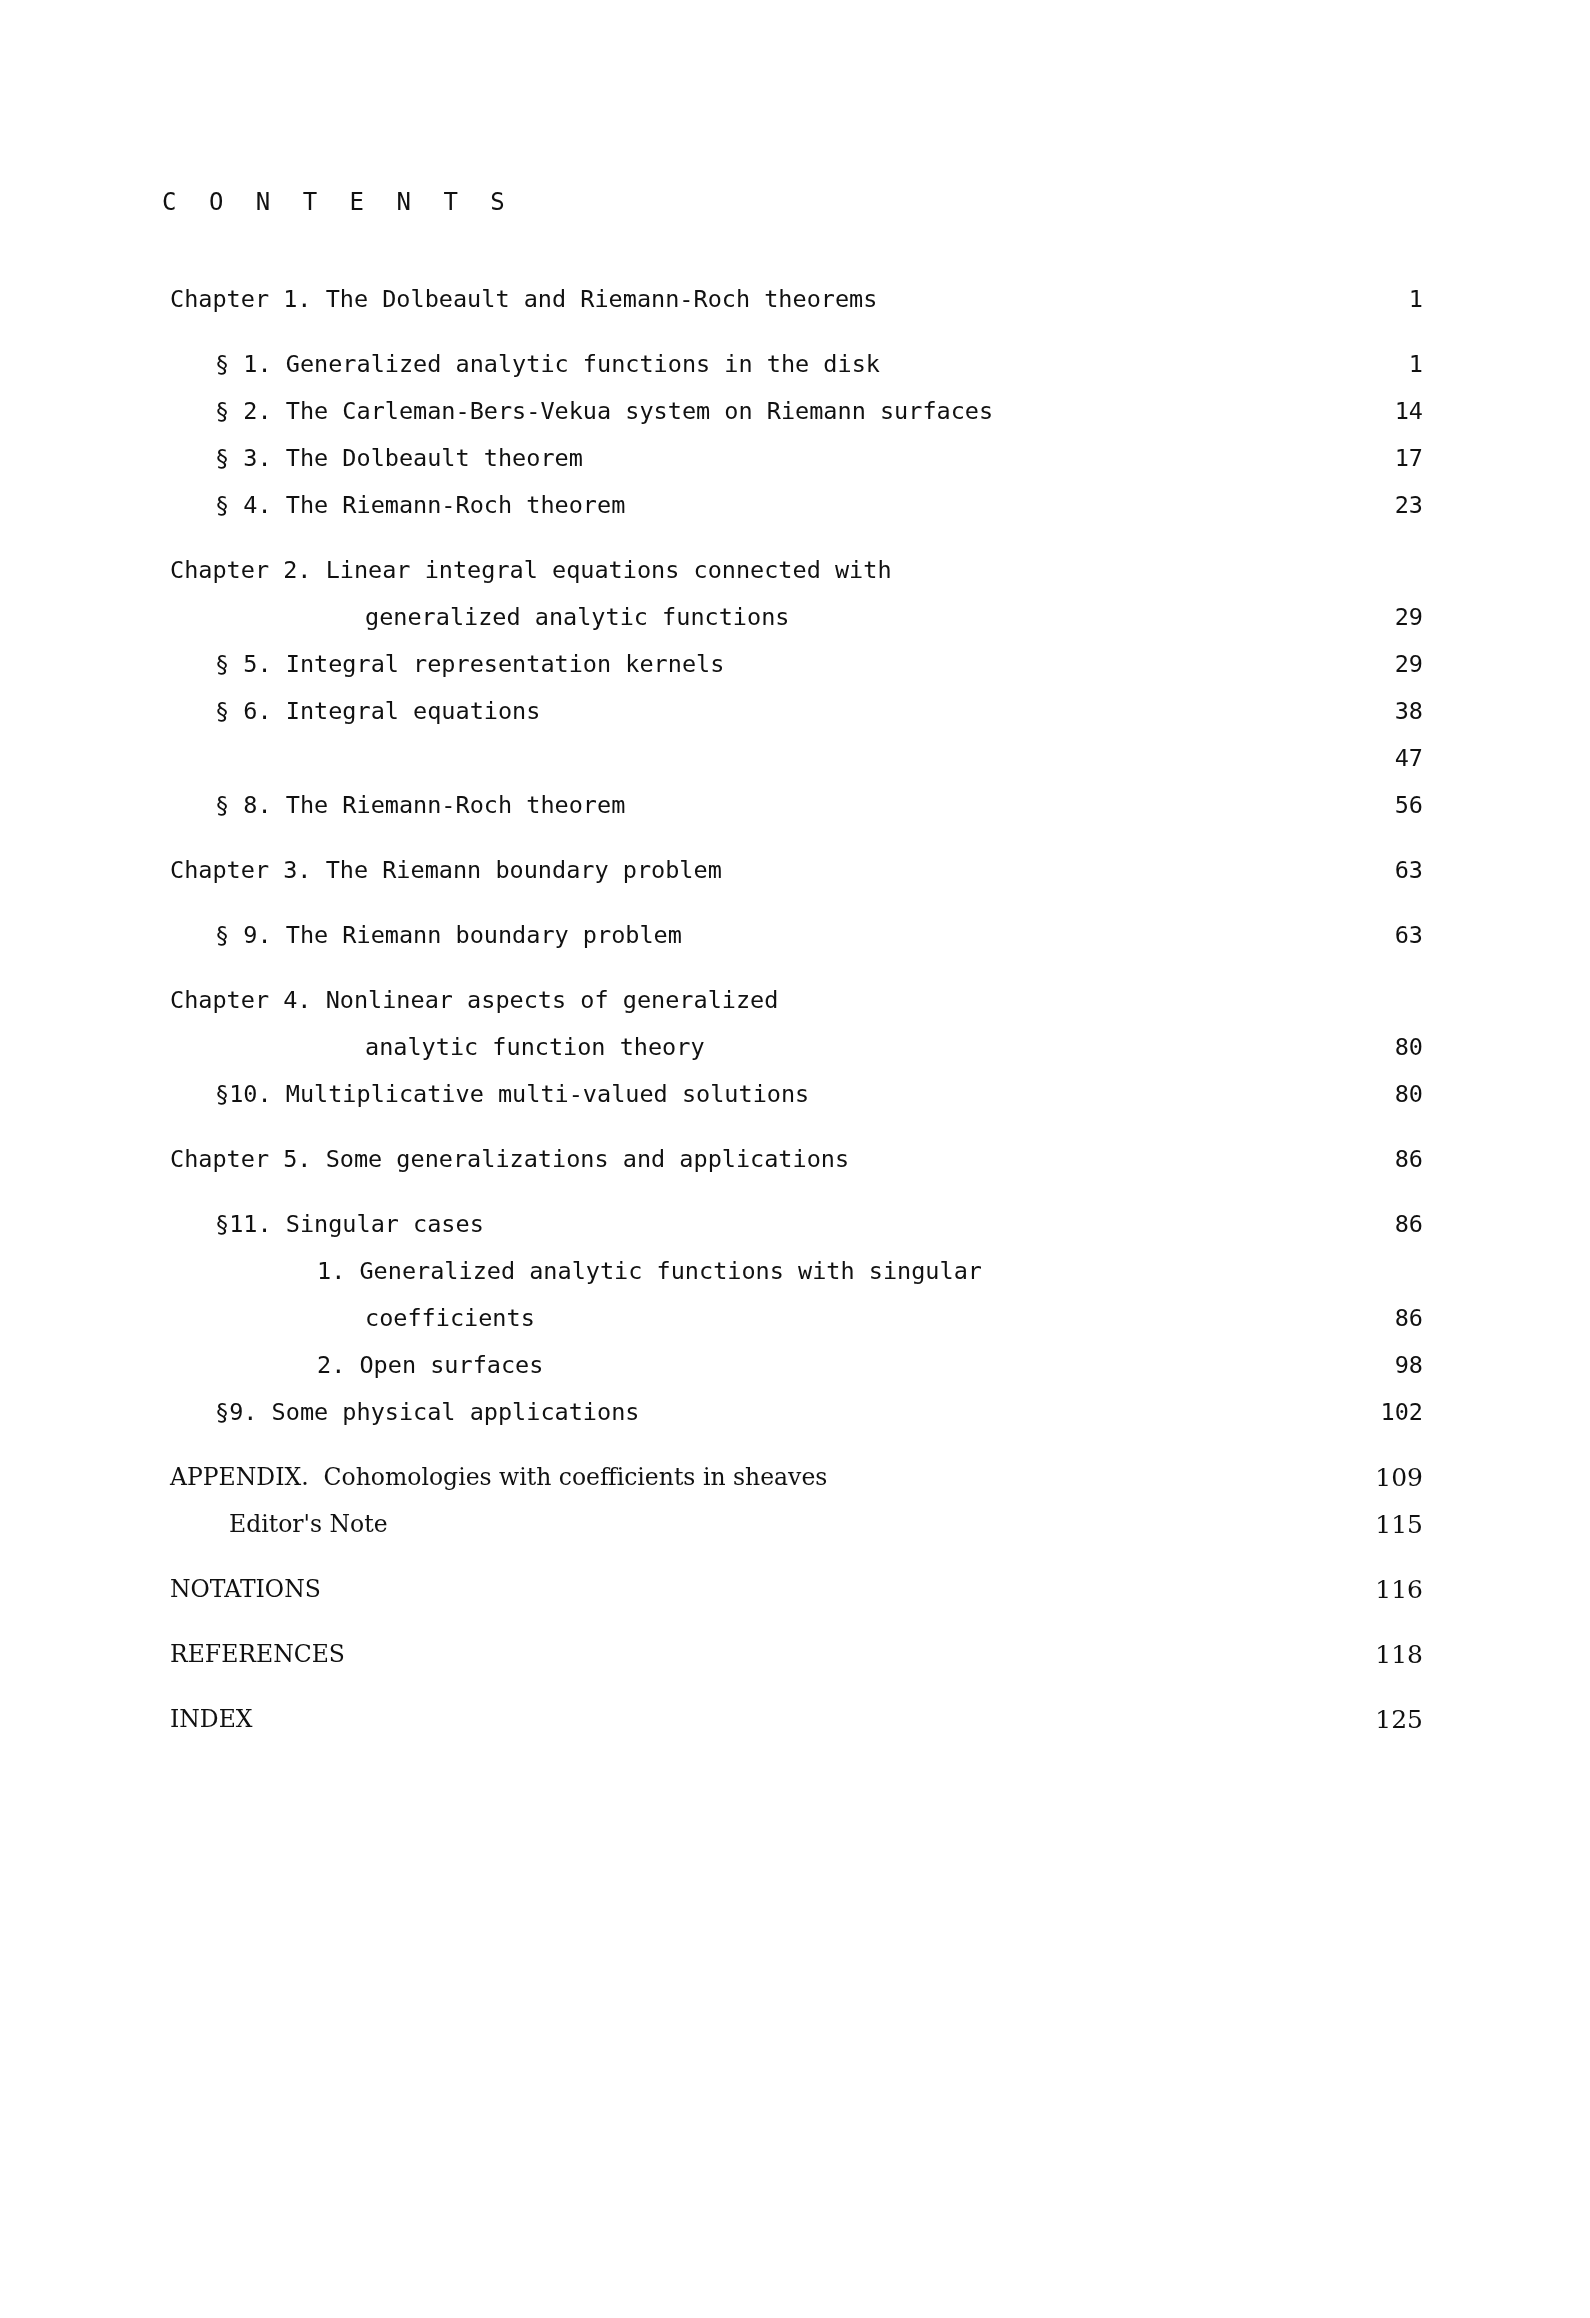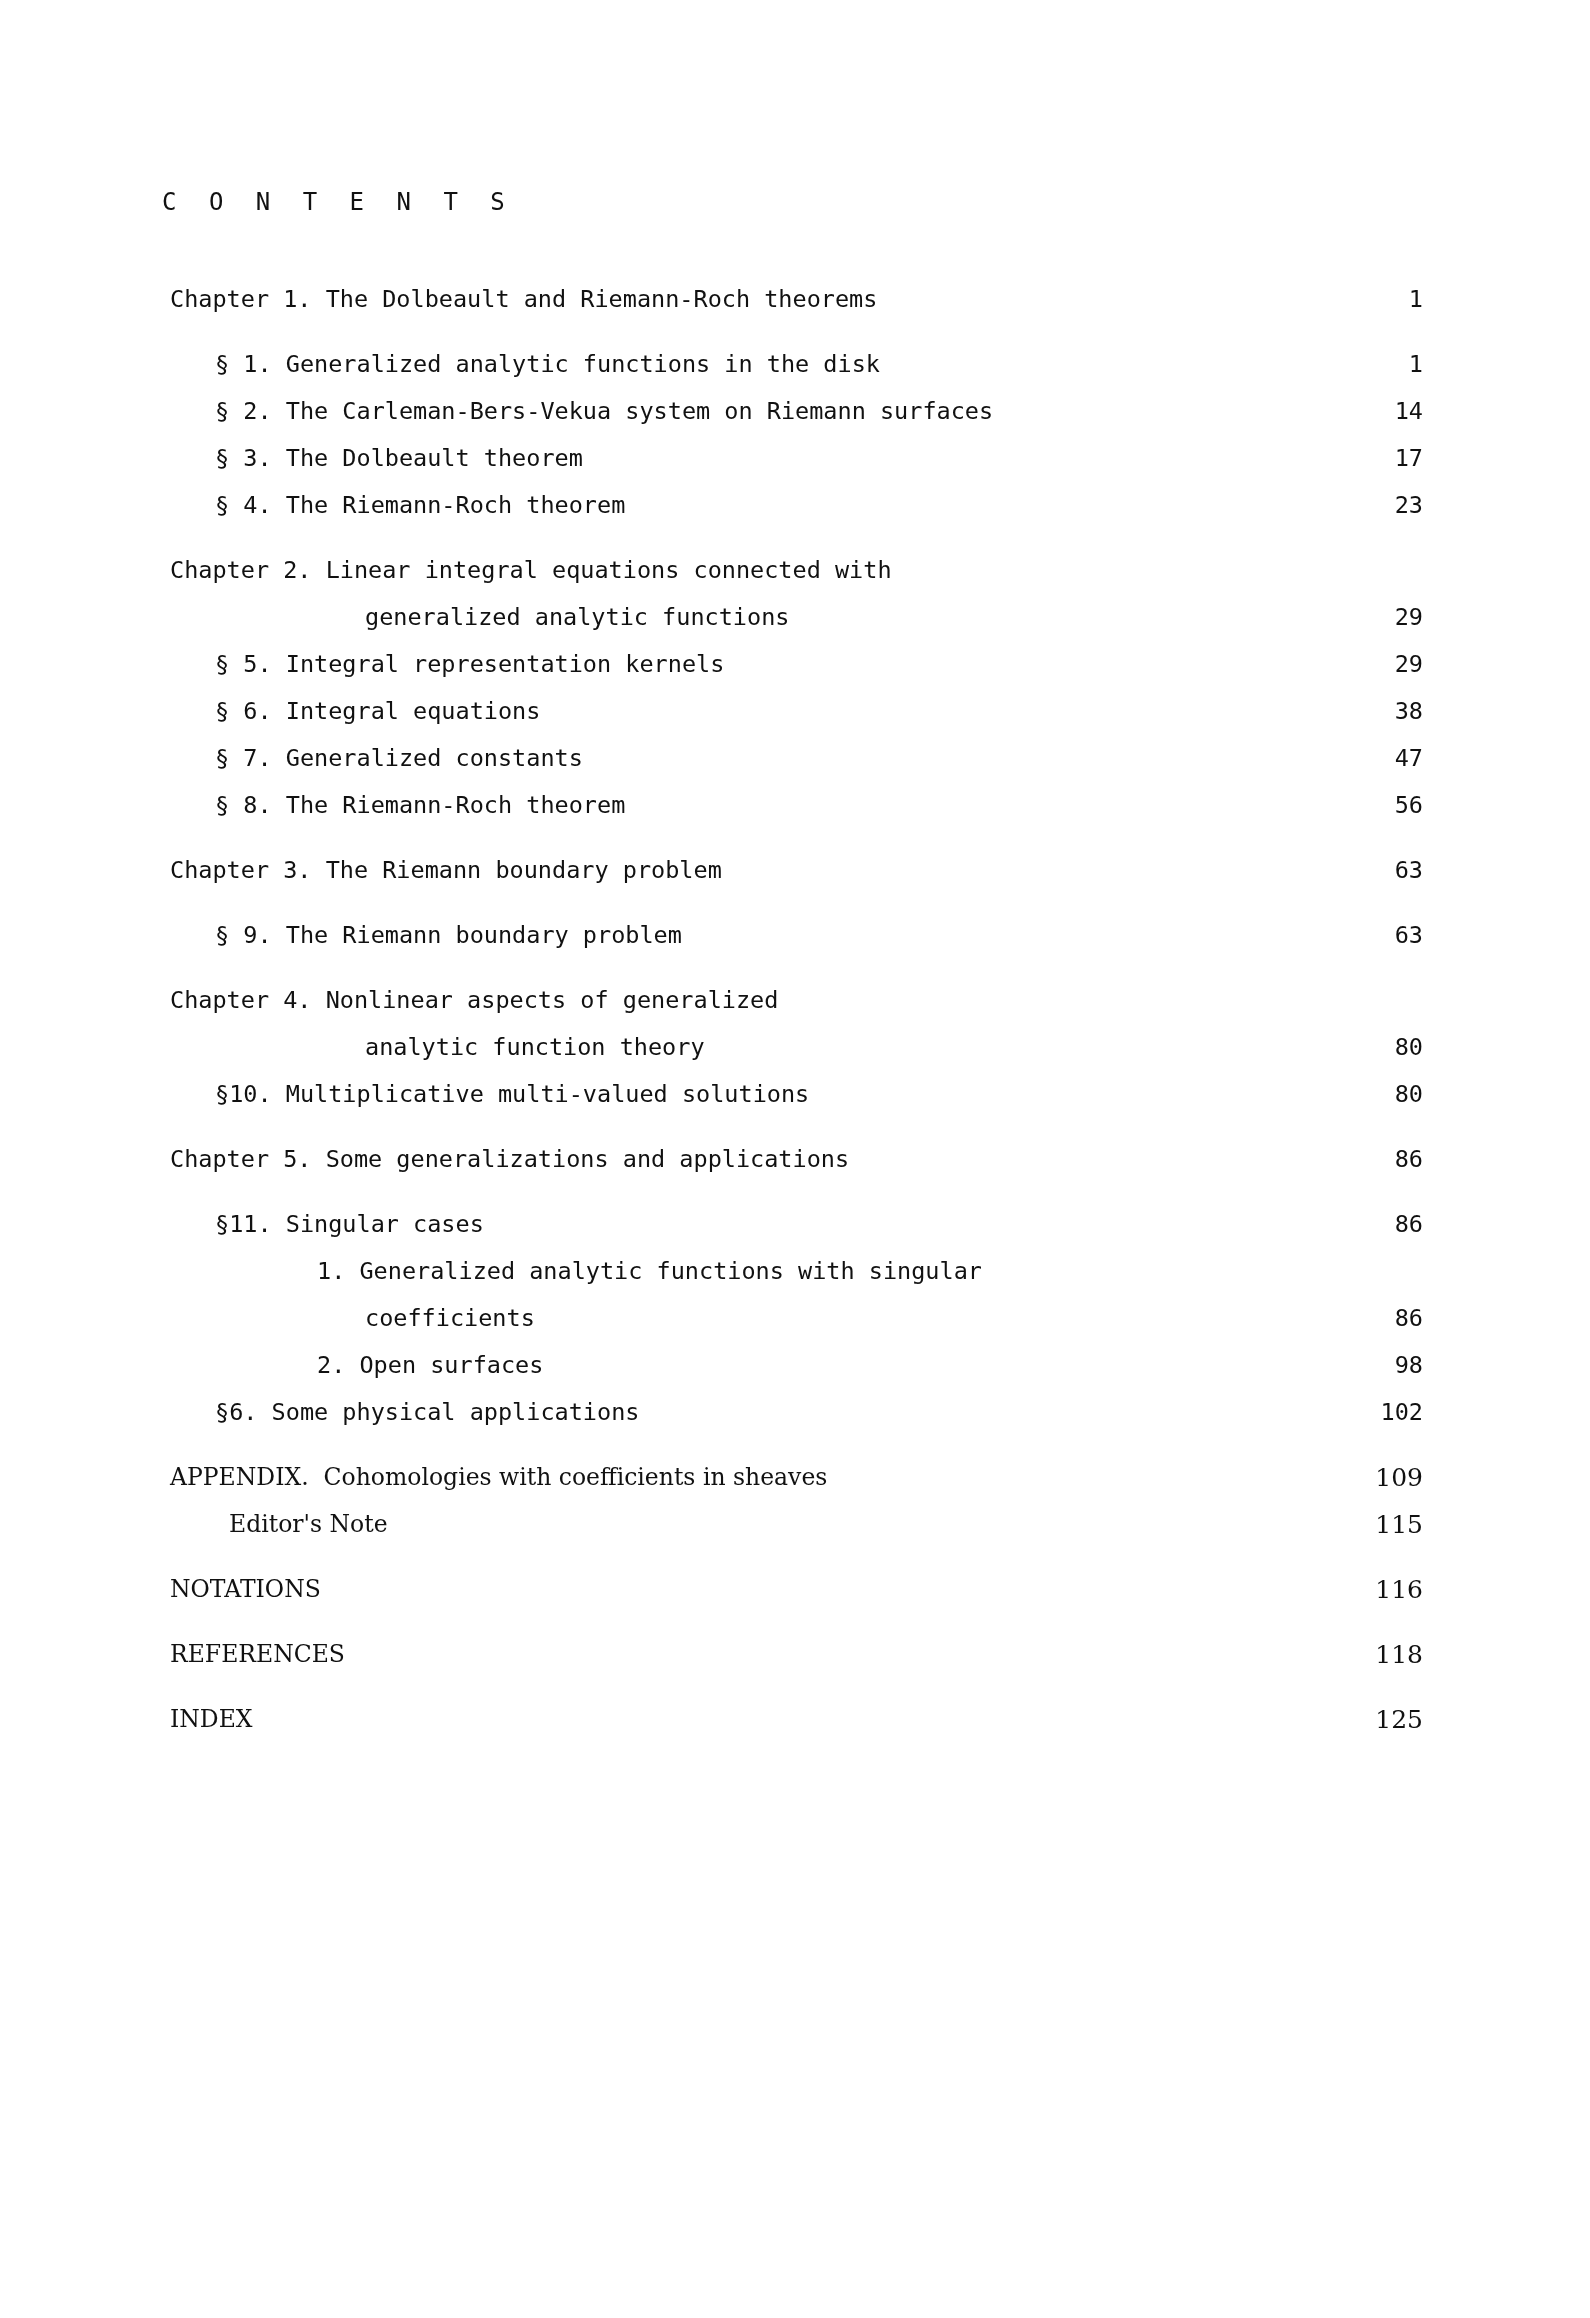--- a/index.html
+++ b/index.html
@@ -85,33 +85,33 @@
   <div class="toc">
       <div class="row lv-chapter"><span class="label">Chapter 1. The Dolbeault and Riemann-Roch theorems</span><span class="page-num">1</span></div>
       <div class="row lv-section gap-top"><span class="label">§ 1. Generalized analytic functions in the disk</span><span class="page-num">1</span></div>
       <div class="row lv-section"><span class="label">§ 2. The Carleman-Bers-Vekua system on Riemann surfaces</span><span class="page-num">14</span></div>
       <div class="row lv-section"><span class="label">§ 3. The Dolbeault theorem</span><span class="page-num">17</span></div>
       <div class="row lv-section"><span class="label">§ 4. The Riemann-Roch theorem</span><span class="page-num">23</span></div>
       <div class="row lv-chapter gap-top"><span class="label">Chapter 2. Linear integral equations connected with</span><span class="page-num"></span></div>
       <div class="row lv-cont"><span class="label">generalized analytic functions</span><span class="page-num">29</span></div>
       <div class="row lv-section"><span class="label">§ 5. Integral representation kernels</span><span class="page-num">29</span></div>
       <div class="row lv-section"><span class="label">§ 6. Integral equations</span><span class="page-num">38</span></div>
-      <div class="row lv-section"><span class="label">§ 7. Generalized constants</span><span class="page-num">47</span></div>
+      <div class="row lv-section"><span class="page-num">47</span></div>
       <div class="row lv-section"><span class="label">§ 8. The Riemann-Roch theorem</span><span class="page-num">56</span></div>
       <div class="row lv-chapter gap-top"><span class="label">Chapter 3. The Riemann boundary problem</span><span class="page-num">63</span></div>
       <div class="row lv-section gap-top"><span class="label">§ 9. The Riemann boundary problem</span><span class="page-num">63</span></div>
       <div class="row lv-chapter gap-top"><span class="label">Chapter 4. Nonlinear aspects of generalized</span><span class="page-num"></span></div>
       <div class="row lv-cont"><span class="label">analytic function theory</span><span class="page-num">80</span></div>
       <div class="row lv-section"><span class="label">§10. Multiplicative multi-valued solutions</span><span class="page-num">80</span></div>
       <div class="row lv-chapter gap-top"><span class="label">Chapter 5. Some generalizations and applications</span><span class="page-num">86</span></div>
       <div class="row lv-section gap-top"><span class="label">§11. Singular cases</span><span class="page-num">86</span></div>
       <div class="row lv-sub"><span class="label">1. Generalized analytic functions with singular</span><span class="page-num"></span></div>
       <div class="row lv-sub2"><span class="label">coefficients</span><span class="page-num">86</span></div>
       <div class="row lv-sub"><span class="label">2. Open surfaces</span><span class="page-num">98</span></div>
-      <div class="row lv-section"><span class="label">§6. Some physical applications</span><span class="page-num">102</span></div>
+      <div class="row lv-section"><span class="label">§9. Some physical applications</span><span class="page-num">102</span></div>
       <div class="row lv-app gap-top"><span class="label serif">APPENDIX.  Cohomologies with coefficients in sheaves</span><span class="page-num num-serif">109</span></div>
       <div class="row lv-editor"><span class="label serif">Editor's Note</span><span class="page-num num-serif">115</span></div>
       <div class="row lv-back gap-top"><span class="label serif">NOTATIONS</span><span class="page-num num-serif">116</span></div>
       <div class="row lv-back gap-top"><span class="label serif">REFERENCES</span><span class="page-num num-serif">118</span></div>
       <div class="row lv-back gap-top"><span class="label serif">INDEX</span><span class="page-num num-serif">125</span></div>
     </div>
 
 </div>
 
 

